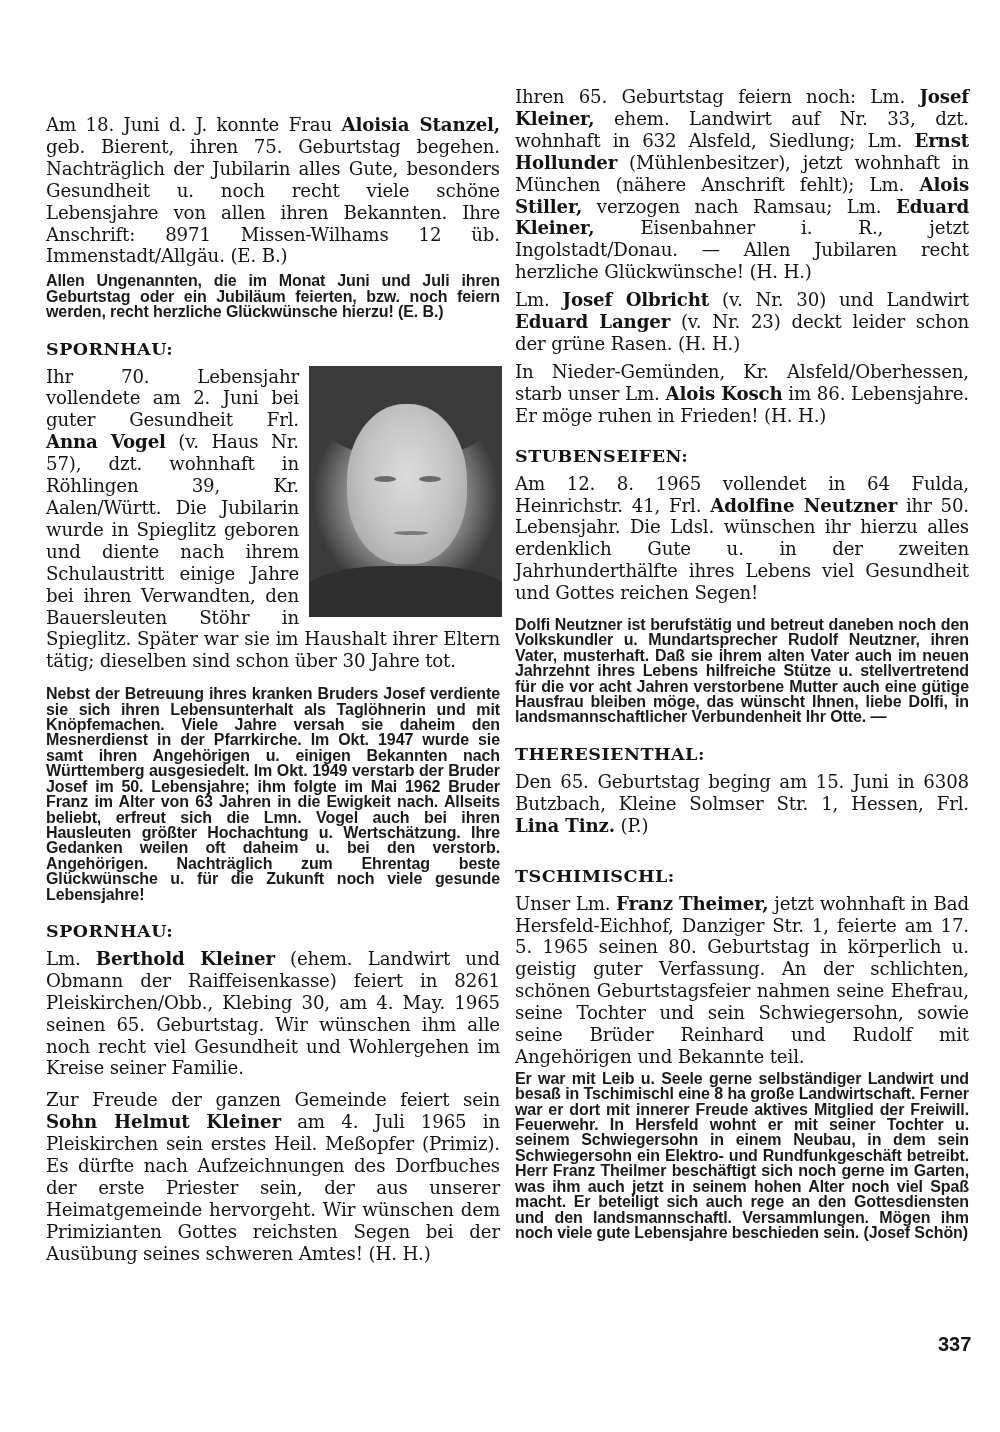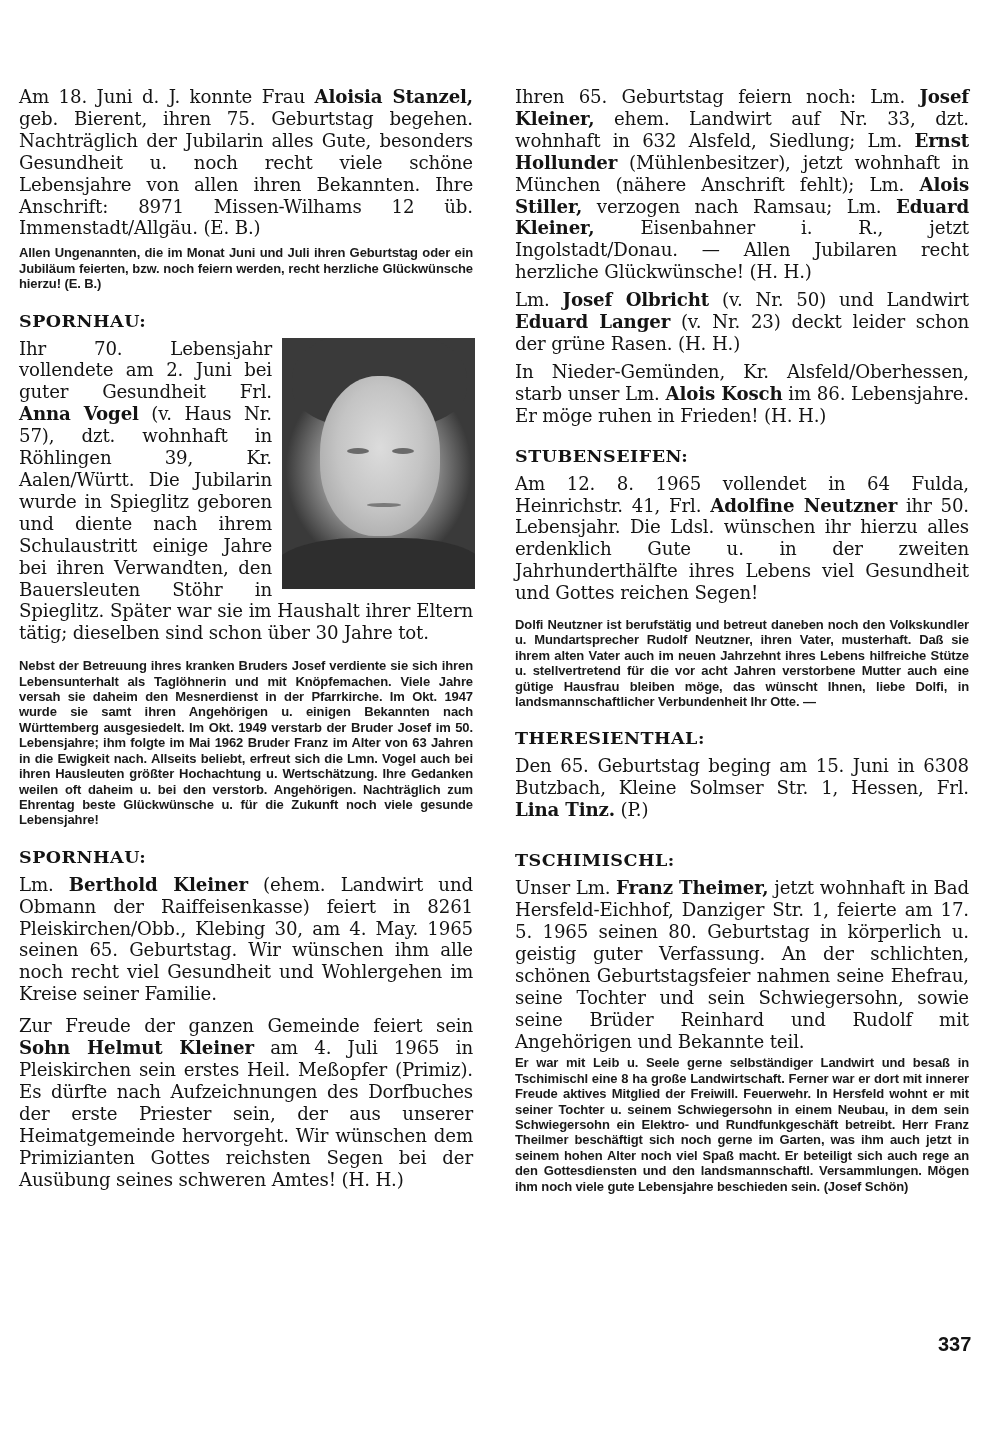--- a/index.html
+++ b/index.html
@@ -1,21 +1,21 @@
 <!DOCTYPE html>
 <html><head>
 <meta charset="utf-8">
 <style>
   html, body { margin: 0; padding: 0; background: #ffffff; }
   body { width: 1000px; height: 1432px; position: relative; overflow: hidden; color: #141414; }
   .col { position: absolute; top: 86px; width: 454px; }
-  .col-left { left: 19px; }
+  .col-left { left: 46px; margin-top: 28px; }
   .col-right { left: 515px; }
   .p { font-family: "DejaVu Serif", serif; font-size: 18.2px; line-height: 21.9px; text-align: justify; margin: 0 0 6px 0; letter-spacing: -0.15px; }
-  .small { font-family: "Liberation Sans", sans-serif; font-weight: bold; font-size: 13px; line-height: 15.4px; text-align: justify; margin: 0 0 8px 0; transform-origin: left; letter-spacing: -0.1px; color: #1a1a1a; }
+  .small { font-family: "Liberation Sans", sans-serif; font-weight: bold; font-size: 16px; line-height: 15.4px; text-align: justify; margin: 0 0 8px 0; transform-origin: left; letter-spacing: -0.1px; color: #1a1a1a; }
   .head { font-family: "DejaVu Serif", serif; font-weight: bold; font-size: 17.5px; line-height: 22px; margin: 18px 0 6px 0; letter-spacing: 0.5px; }
   b { font-weight: bold; }
   .photo { float: right; width: 193px; height: 251px; margin: 0 -2px 4px 10px; position: relative; overflow: hidden;
     background: radial-gradient(ellipse 48% 40% at 50% 52%, #d8d8d8 0%, #b5b5b5 45%, #7a7a7a 70%, #3a3a3a 100%); }
   .photo .hair { position: absolute; left: 10px; top: -10px; width: 175px; height: 100px; border-radius: 50% 50% 40% 40%; background: #3a3a3a; }
   .photo .face { position: absolute; left: 38px; top: 38px; width: 120px; height: 160px; border-radius: 48% 48% 45% 45%; background: radial-gradient(ellipse at 50% 45%, #dcdcdc 0%, #c4c4c4 50%, #9a9a9a 100%); }
   .photo .body { position: absolute; left: -10px; top: 200px; width: 215px; height: 80px; border-radius: 40% 40% 0 0; background: #2e2e2e; }
   .photo .eye1, .photo .eye2 { position: absolute; top: 110px; width: 22px; height: 6px; border-radius: 50%; background: #6a6a6a; }
   .photo .eye1 { left: 65px; } .photo .eye2 { left: 110px; }
   .photo .mouth { position: absolute; left: 85px; top: 165px; width: 34px; height: 4px; border-radius: 50%; background: #7a7a7a; }
@@ -40,21 +40,21 @@
   <p class="p"><span>Ihr 70. Lebensjahr vollendete am 2. Juni bei guter Gesundheit Frl. </span><b>Anna Vogel</b><span> (v. Haus Nr. 57), dzt. wohnhaft in Röhlingen 39, Kr. Aalen/Württ. Die Jubilarin wurde in Spieglitz geboren und diente nach ihrem Schulaustritt einige Jahre bei ihren Verwandten, den Bauersleuten Stöhr in Spieglitz. Später war sie im Haushalt ihrer Eltern tätig; dieselben sind schon über 30 Jahre tot.</span></p>
   <p class="small" style="margin-top:14px">Nebst der Betreuung ihres kranken Bruders Josef verdiente sie sich ihren Lebensunterhalt als Taglöhnerin und mit Knöpfemachen. Viele Jahre versah sie daheim den Mesnerdienst in der Pfarrkirche. Im Okt. 1947 wurde sie samt ihren Angehörigen u. einigen Bekannten nach Württemberg ausgesiedelt. Im Okt. 1949 verstarb der Bruder Josef im 50. Lebensjahre; ihm folgte im Mai 1962 Bruder Franz im Alter von 63 Jahren in die Ewigkeit nach. Allseits beliebt, erfreut sich die Lmn. Vogel auch bei ihren Hausleuten größter Hochachtung u. Wertschätzung. Ihre Gedanken weilen oft daheim u. bei den verstorb. Angehörigen. Nachträglich zum Ehrentag beste Glückwünsche u. für die Zukunft noch viele gesunde Lebensjahre!</p>
 
   <div class="head">SPORNHAU:</div>
   <p class="p"><span>Lm. </span><b>Berthold Kleiner</b><span> (ehem. Landwirt und Obmann der Raiffeisenkasse) feiert in 8261 Pleiskirchen/Obb., Klebing 30, am 4. May. 1965 seinen 65. Geburtstag. Wir wünschen ihm alle noch recht viel Gesundheit und Wohlergehen im Kreise seiner Familie.</span></p>
   <p class="p" style="margin-top:10px"><span>Zur Freude der ganzen Gemeinde feiert sein </span><b>Sohn Helmut Kleiner</b><span> am 4. Juli 1965 in Pleiskirchen sein erstes Heil. Meßopfer (Primiz). Es dürfte nach Aufzeichnungen des Dorfbuches der erste Priester sein, der aus unserer Heimatgemeinde hervorgeht. Wir wünschen dem Primizianten Gottes reichsten Segen bei der Ausübung seines schweren Amtes! (H. H.)</span></p>
 </div>
 
 <div class="col col-right">
   <p class="p"><span>Ihren 65. Geburtstag feiern noch: Lm. </span><b>Josef Kleiner,</b><span> ehem. Landwirt auf Nr. 33, dzt. wohnhaft in 632 Alsfeld, Siedlung; Lm. </span><b>Ernst Hollunder</b><span> (Mühlenbesitzer), jetzt wohnhaft in München (nähere Anschrift fehlt); Lm. </span><b>Alois Stiller,</b><span> verzogen nach Ramsau; Lm. </span><b>Eduard Kleiner,</b><span> Eisenbahner i. R., jetzt Ingolstadt/Donau. — Allen Jubilaren recht herzliche Glückwünsche! (H. H.)</span></p>
-  <p class="p"><span>Lm. </span><b>Josef Olbricht</b><span> (v. Nr. 50) und Landwirt </span><b>Eduard Langer</b><span> (v. Nr. 23) deckt leider schon der grüne Rasen. (H. H.)</span></p>
+  <p class="p"><span>Lm. </span><b>Josef Olbricht</b><span> (v. Nr. 30) und Landwirt </span><b>Eduard Langer</b><span> (v. Nr. 23) deckt leider schon der grüne Rasen. (H. H.)</span></p>
   <p class="p"><span>In Nieder-Gemünden, Kr. Alsfeld/Oberhessen, starb unser Lm. </span><b>Alois Kosch</b><span> im 86. Lebensjahre. Er möge ruhen in Frieden! (H. H.)</span></p>
 
   <div class="head">STUBENSEIFEN:</div>
   <p class="p" style="margin-bottom:13px"><span>Am 12. 8. 1965 vollendet in 64 Fulda, Heinrichstr. 41, Frl. </span><b>Adolfine Neutzner</b><span> ihr 50. Lebensjahr. Die Ldsl. wünschen ihr hierzu alles erdenklich Gute u. in der zweiten Jahrhunderthälfte ihres Lebens viel Gesundheit und Gottes reichen Segen!</span></p>
   <p class="small">Dolfi Neutzner ist berufstätig und betreut daneben noch den Volkskundler u. Mundartsprecher Rudolf Neutzner, ihren Vater, musterhaft. Daß sie ihrem alten Vater auch im neuen Jahrzehnt ihres Lebens hilfreiche Stütze u. stellvertretend für die vor acht Jahren verstorbene Mutter auch eine gütige Hausfrau bleiben möge, das wünscht Ihnen, liebe Dolfi, in landsmannschaftlicher Verbundenheit Ihr Otte. —</p>
 
   <div class="head" style="">THERESIENTHAL:</div>
   <p class="p"><span>Den 65. Geburtstag beging am 15. Juni in 6308 Butzbach, Kleine Solmser Str. 1, Hessen, Frl. </span><b>Lina Tinz.</b><span> (P.)</span></p>
 
   <div class="head" style="margin-top:28px">TSCHIMISCHL:</div>

